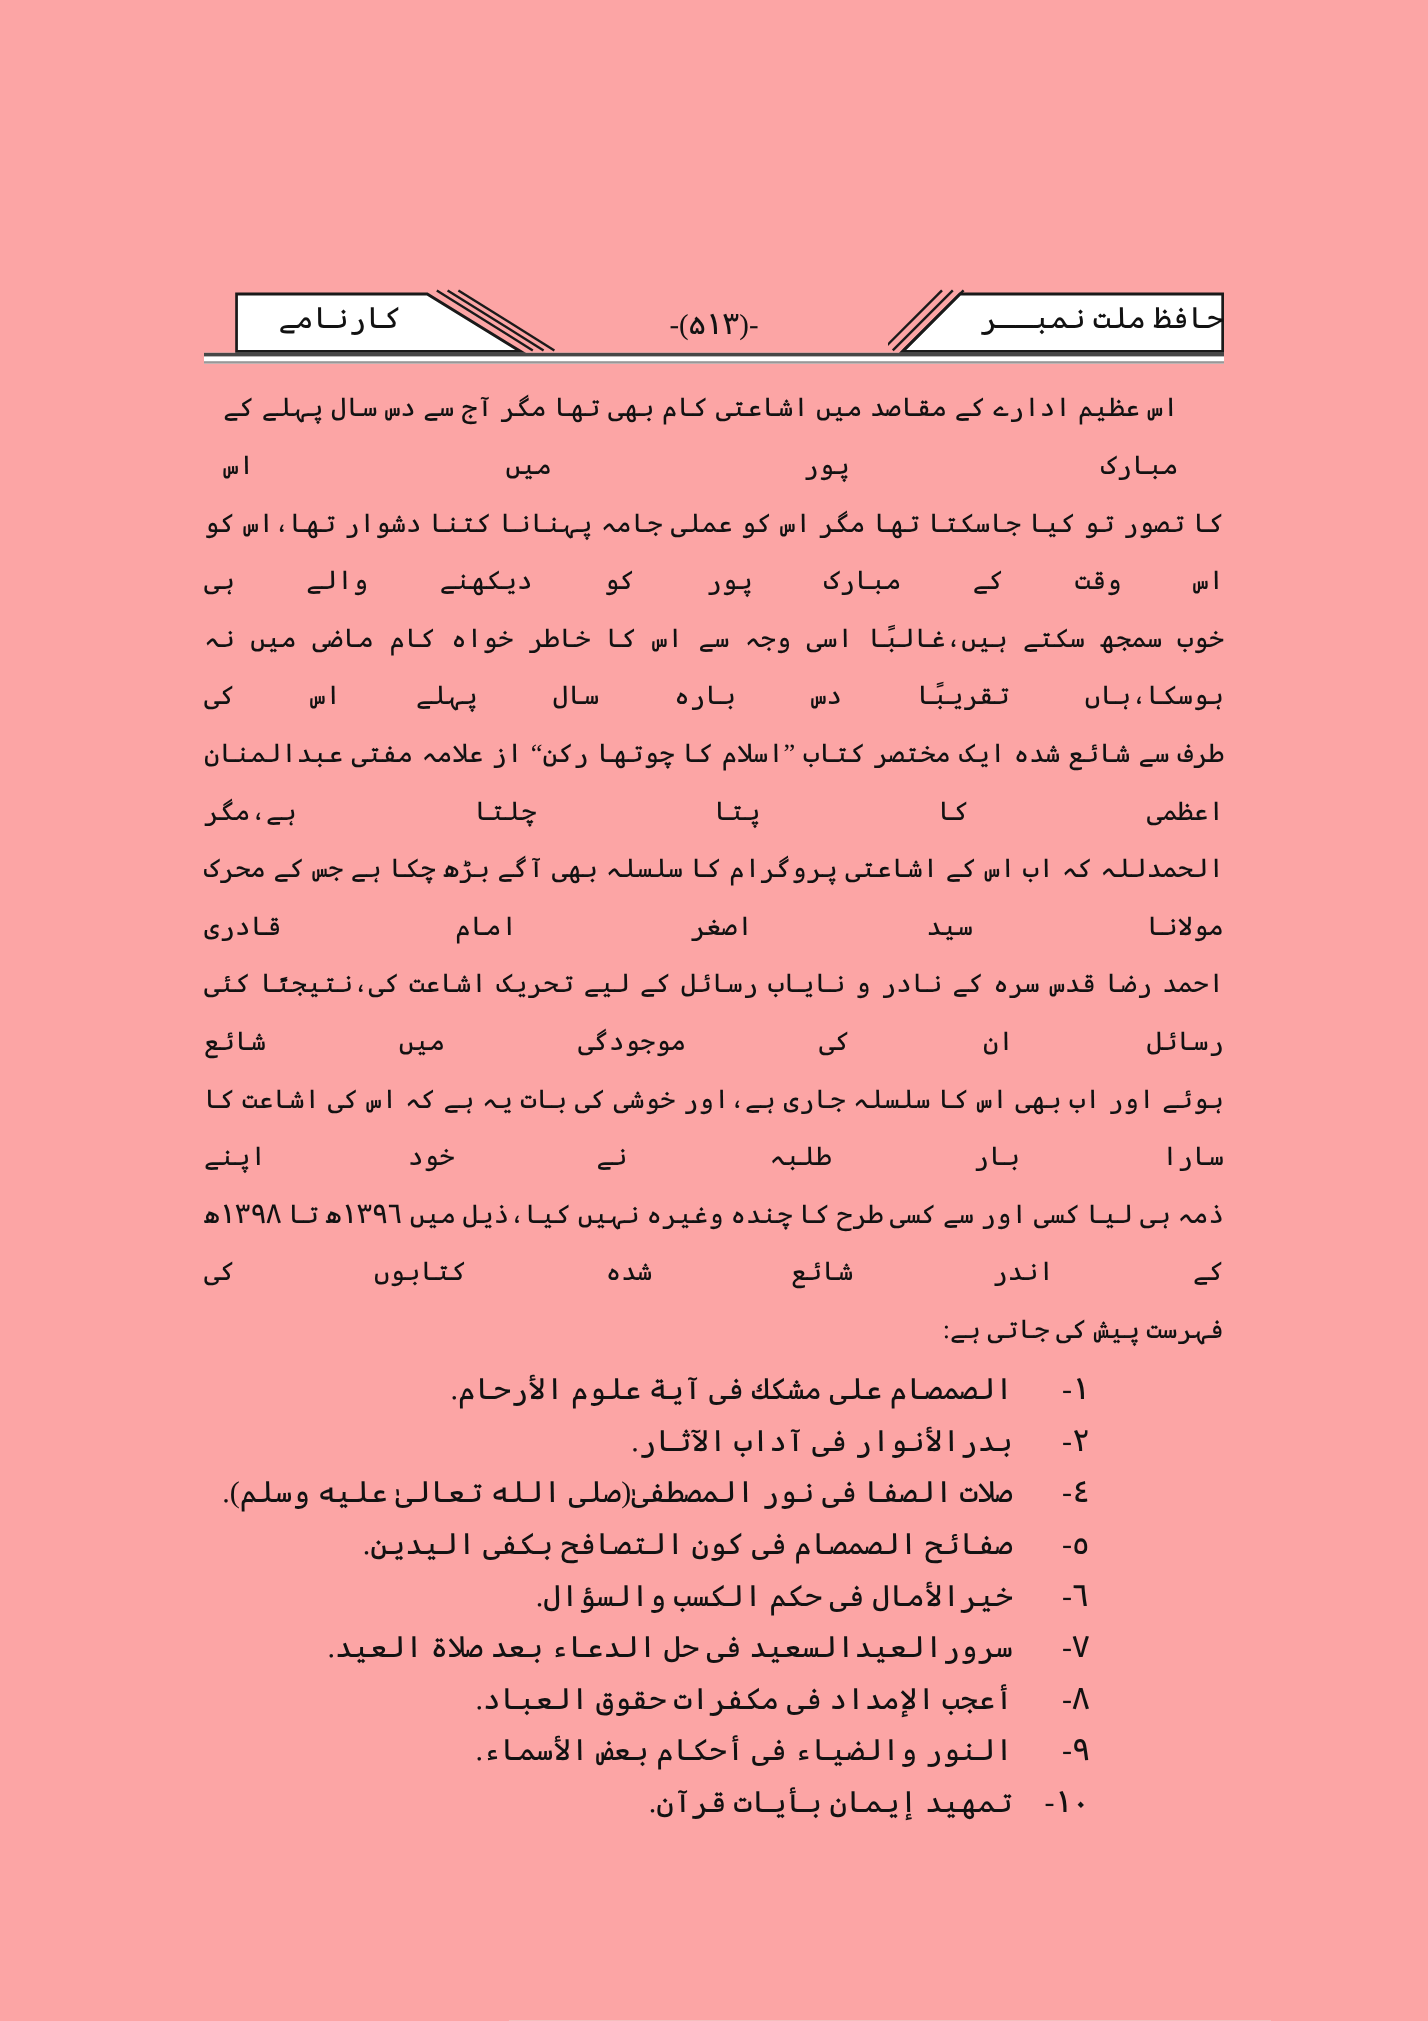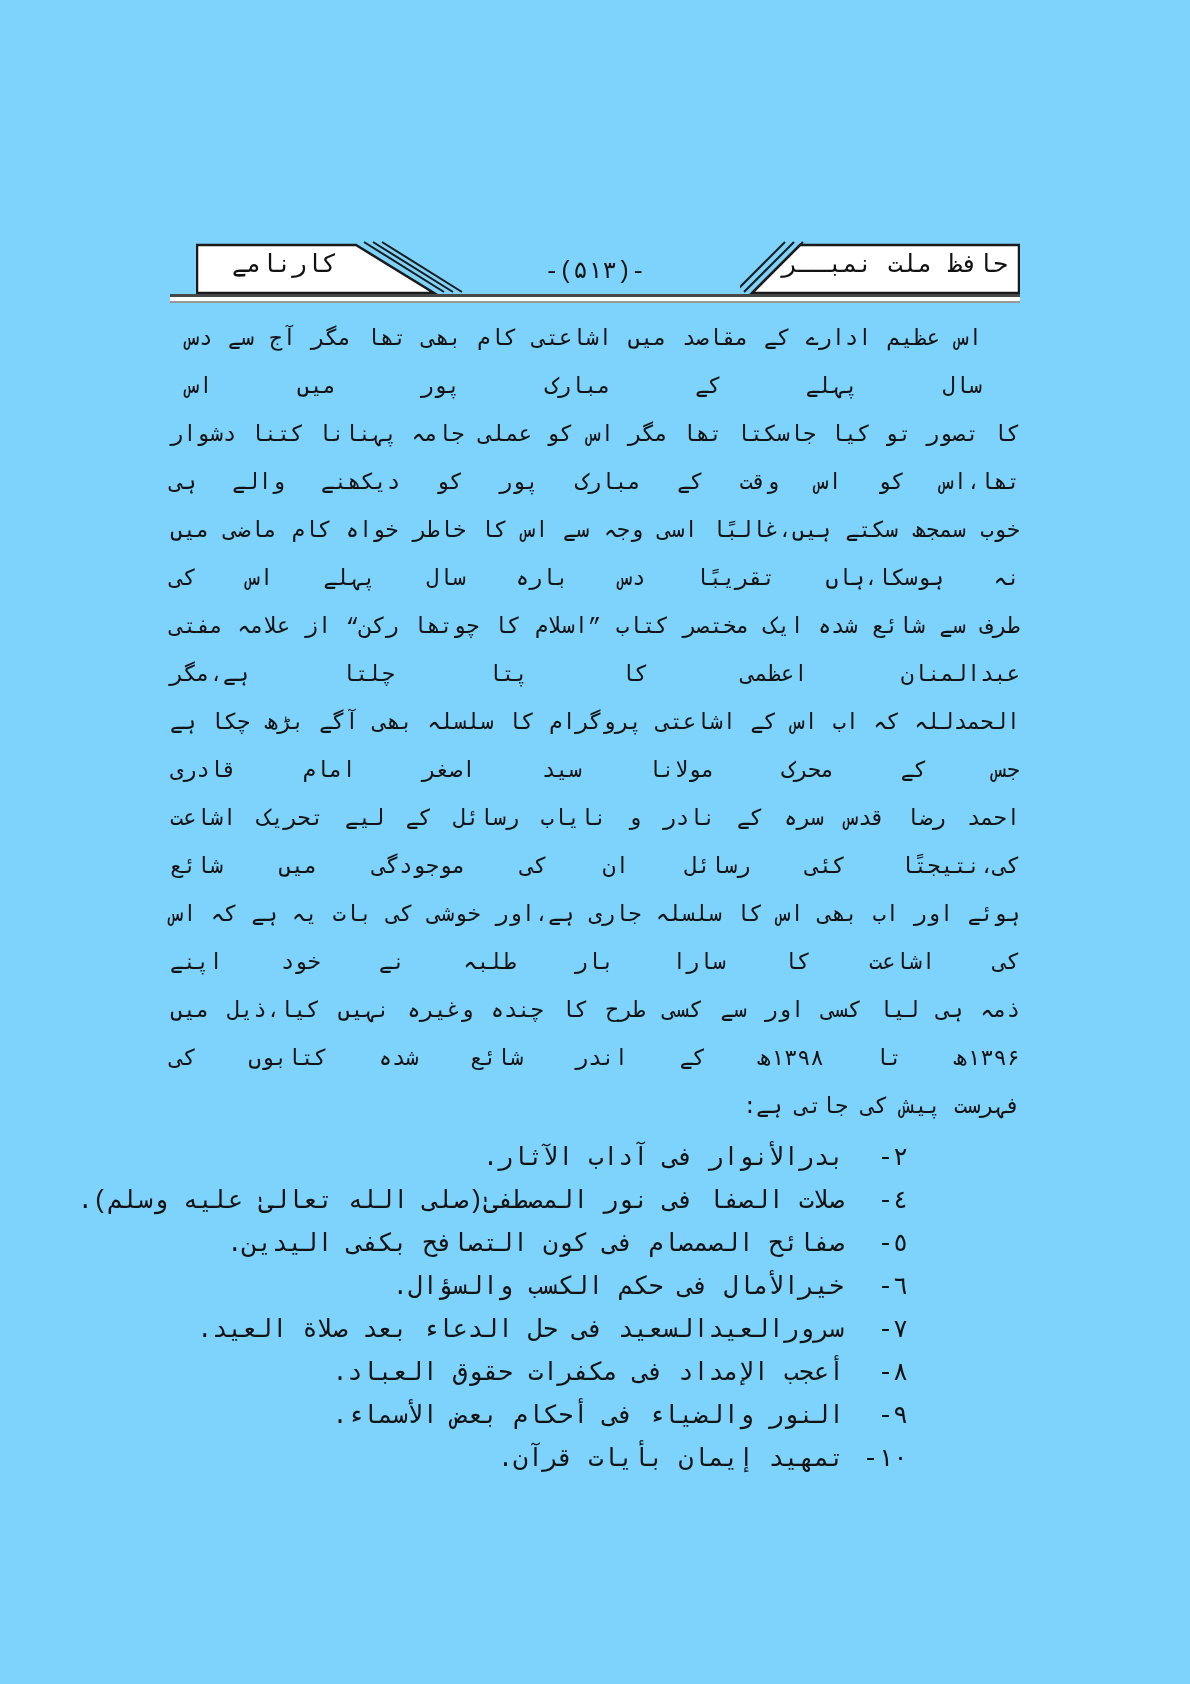--- a/index.html
+++ b/index.html
@@ -1,21 +1,21 @@
 <!DOCTYPE html>
 <html lang="ur" dir="rtl"><head>
 <meta charset="utf-8">
 <style>
   html,body{margin:0;padding:0;background:#e8e8e8;}
   .page{
     position:relative;
     width:1190px;height:1684px;
     margin:0 auto;
-    background:#7dd3fc;
-    font-family:Liberation Mono, monospace;
+    background:#fca5a5;
+    font-family:Liberation Serif, serif;
     color:#121212;
     overflow:hidden;
   }
   .content{
     position:absolute;
     top:240px;
     right:170px;
     width:850px;
     direction:rtl;
   }
@@ -23,21 +23,21 @@
   .header{position:relative;height:62px;direction:ltr;}
   .tab{position:absolute;top:0;height:56px;}
   .tab svg{display:block;width:100%;height:100%;}
   .tab-left{left:26px;width:272px;}
   .tab-right{right:0;width:280px;}
   .tab .label{
     position:absolute;top:11px;font-size:25px;line-height:30px;
     direction:rtl;white-space:nowrap;
   }
   .tab-left .label{left:36px;}
-  .tab-right .label{right:12px;}
+  .tab-right .label{right:0;}
   .page-num{
     position:absolute;left:0;right:0;top:16px;
     text-align:center;font-size:24px;direction:ltr;
   }
   .rule{
     position:absolute;left:0;right:0;top:54px;height:4px;
     border-top:3px solid #474747;
     border-bottom:2px solid #989898;
     background:#ffffff;
   }
@@ -110,20 +110,23 @@
 
       <div>
         <div class="bline">احمد رضا قدس سرہ کے نادر و نایاب رسائل کے لیے تحریک اشاعت کی،نتیجتًا کئی رسائل ان کی موجودگی میں شائع</div>
         <div class="bline">ہوئے اور اب بھی اس کا سلسلہ جاری ہے،اور خوشی کی بات یہ ہے کہ اس کی اشاعت کا سارا بار طلبہ نے خود اپنے</div>
         <div class="bline">ذمہ ہی لیا کسی اور سے کسی طرح کا چندہ وغیرہ نہیں کیا،ذیل میں ۱۳۹۶ھ تا ۱۳۹۸ھ کے اندر شائع شدہ کتابوں کی</div>
         <div class="bline start">فہرست پیش کی جاتی ہے:</div>
       </div>
 
       <div class="booklist">
         <div class="list-item">
+          <span class="num">١-</span><span>الصمصام على مشكك فى آية علوم الأرحام.</span>
+        </div>
+        <div class="list-item">
           <span class="num">٢-</span><span>بدرالأنوار فى آداب الآثار.</span>
         </div>
         <div class="list-item">
           <span class="num">٤-</span><span>صلات الصفا فى نور المصطفىٰ(صلى الله تعالىٰ عليه وسلم).</span>
         </div>
         <div class="list-item">
           <span class="num">٥-</span><span>صفائح الصمصام فى كون التصافح بكفى اليدين.</span>
         </div>
         <div class="list-item">
           <span class="num">٦-</span><span>خيرالأمال فى حكم الكسب والسؤال.</span>

